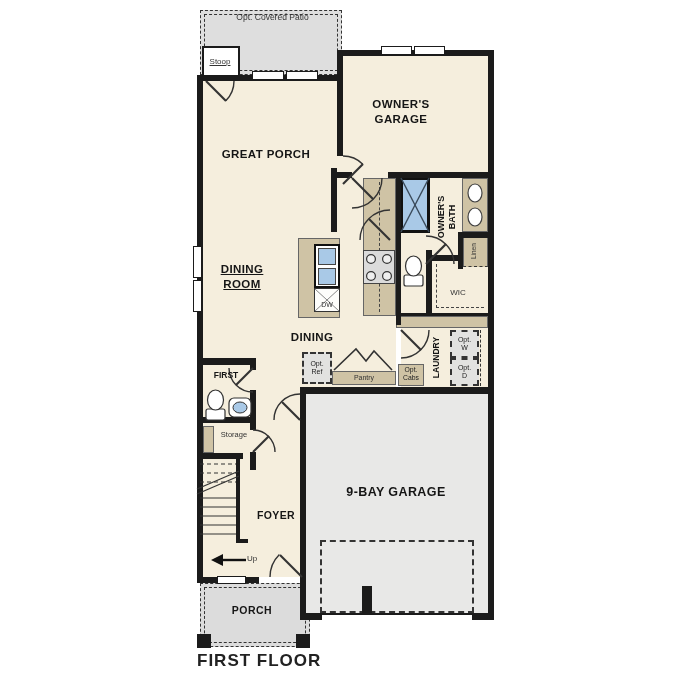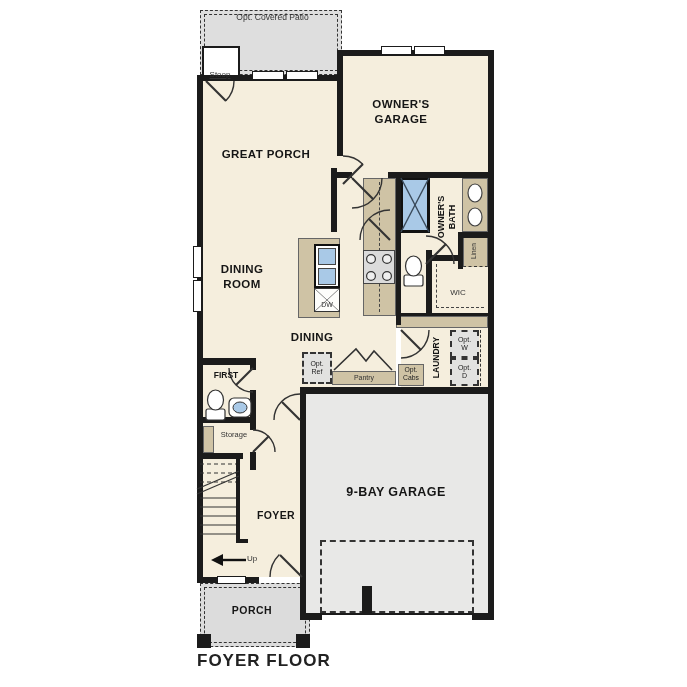--- a/index.html
+++ b/index.html
@@ -188,33 +188,33 @@
       <line x1="200" y1="534" x2="236" y2="534"></line>
     </g>
 
     <g>
       <line x1="246" y1="560" x2="222" y2="560" stroke="#111" stroke-width="2.4"></line>
       <polygon points="223,554 211,560 223,566" fill="#111"></polygon>
     </g>
   </svg>
 
   <div class="lbl lbl-sm" style="left:210px;top:13px;width:125px;font-size:8.5px;">Opt. Covered Patio</div>
-  <div class="lbl lbl-sm" style="left:203px;top:70px;width:34px;font-size:8px;text-decoration:underline;">Stoop</div>
+  <div class="lbl lbl-sm" style="left:203px;top:57px;width:34px;font-size:8px;text-decoration:underline;">Stoop</div>
   <div class="lbl lbl-big" style="left:351px;top:97px;width:100px;">OWNER'S GARAGE</div>
   <div class="lbl lbl-big" style="left:221px;top:147px;width:90px;">GREAT PORCH</div>
-  <div class="lbl lbl-big" style="left:206px;top:262px;width:72px;">DINING ROOM</div>
+  <div class="lbl lbl-big" style="left:206px;top:262px;width:72px;text-decoration:underline;">DINING ROOM</div>
   <div class="lbl lbl-big" style="left:272px;top:330px;width:80px;">DINING</div>
   <div class="lbl lbl-med vert" style="left:417px;top:206px;width:60px;height:22px;">OWNER'S BATH</div>
   <div class="lbl vert" style="left:460px;top:246px;width:30px;height:10px;font-weight:normal;font-size:6.5px;color:#333;">Linen</div>
   <div class="lbl" style="left:443px;top:288px;width:30px;font-weight:normal;font-size:8px;color:#333;">WIC</div>
   <div class="lbl vert" style="left:407px;top:351px;width:60px;height:13px;font-size:8.5px;">LAUNDRY</div>
   <div class="lbl" style="left:206px;top:370px;width:40px;font-size:8.5px;">FIRST</div>
   <div class="lbl" style="left:214px;top:430px;width:40px;font-weight:normal;font-size:7.5px;color:#333;">Storage</div>
   <div class="lbl" style="left:346px;top:484px;width:100px;font-size:12.5px;line-height:17px;letter-spacing:.4px;">9-BAY GARAGE</div>
   <div class="lbl" style="left:241px;top:509px;width:70px;font-size:10.5px;letter-spacing:.4px;">FOYER</div>
   <div class="lbl" style="left:247px;top:554px;width:20px;font-weight:normal;font-size:8px;color:#333;text-align:left;">Up</div>
   <div class="lbl" style="left:207px;top:604px;width:90px;font-size:10.5px;letter-spacing:.5px;">PORCH</div>
   <div class="lbl" style="left:332px;top:374px;width:64px;font-weight:normal;font-size:7px;color:#333;">Pantry</div>
   <div class="lbl" style="left:314px;top:301px;width:26px;font-weight:normal;font-size:7px;color:#333;">DW</div>
   <div class="lbl" style="left:398px;top:366px;width:26px;font-weight:normal;font-size:6.8px;line-height:8px;color:#222;">Opt. Cabs</div>
-  <div class="lbl" style="left:197px;top:651px;width:200px;text-align:left;font-size:17px;letter-spacing:1px;color:#222;">FOYER FLOOR</div>
+  <div class="lbl" style="left:197px;top:651px;width:200px;text-align:left;font-size:17px;letter-spacing:1px;color:#222;">FIRST FLOOR</div>
 
 </div>
 
 </body></html>

